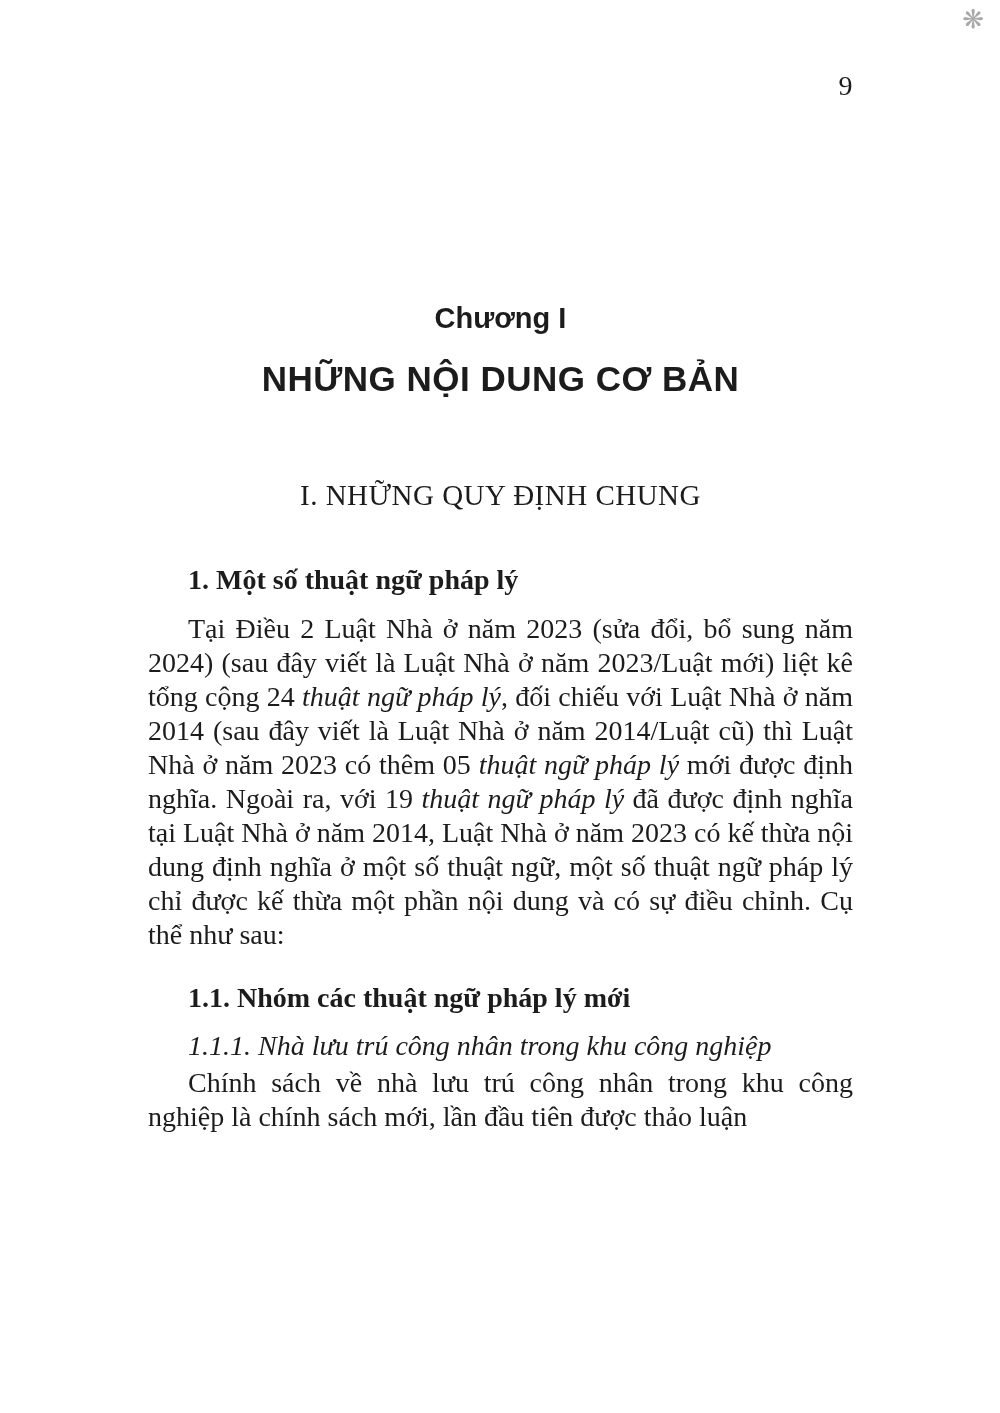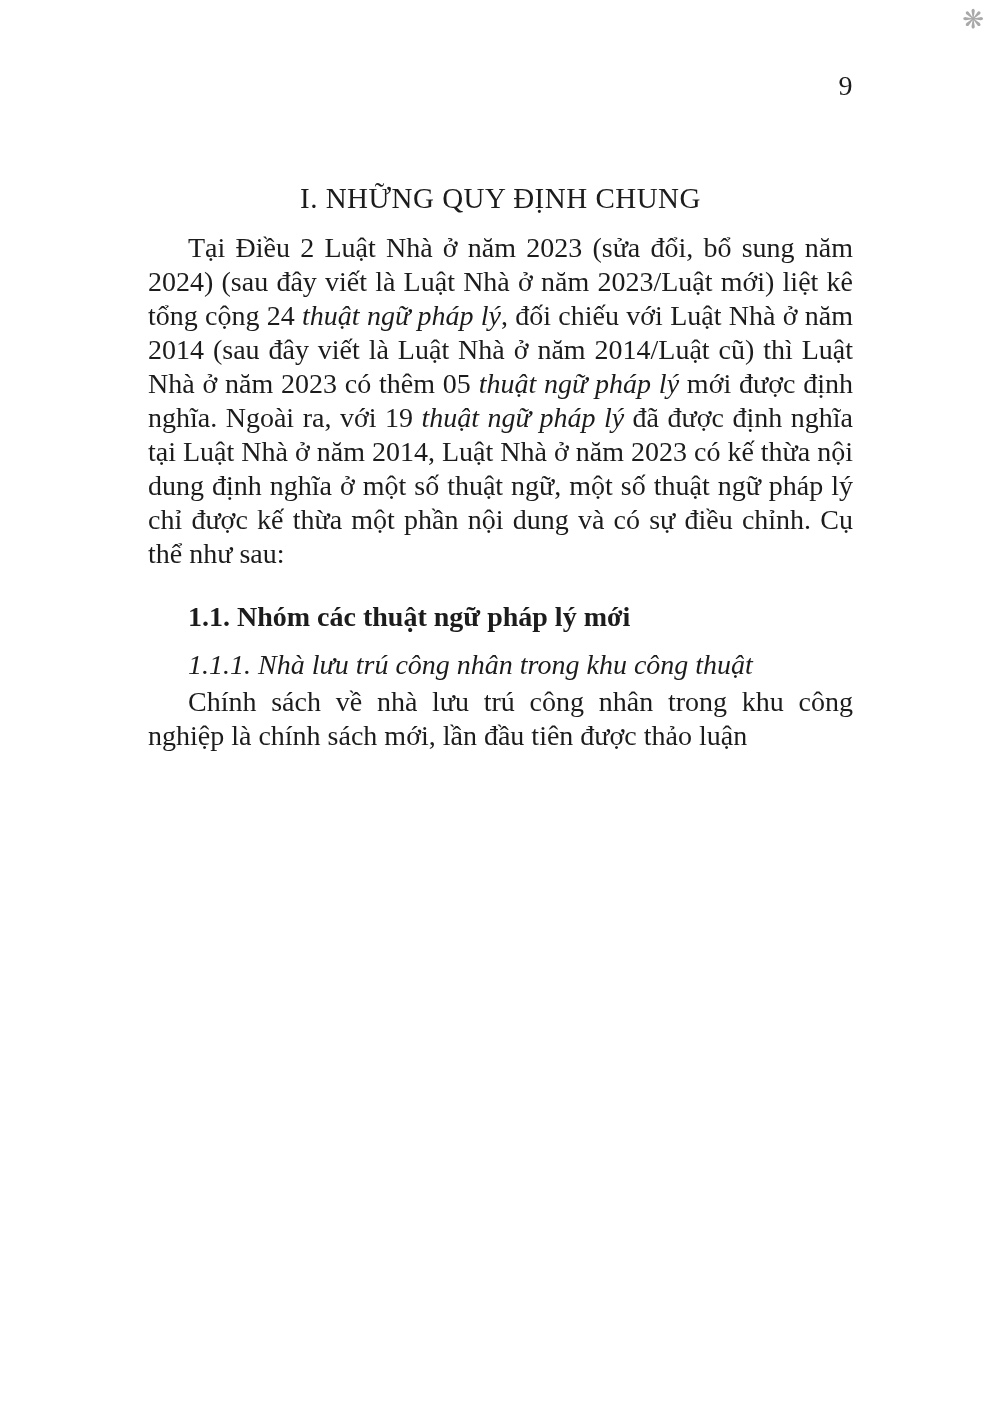--- a/index.html
+++ b/index.html
@@ -86,27 +86,30 @@
 <body>
 
 <div class="page">
 
   <span class="corner-icon">❋</span>
 
   <div class="content">
 
     <div class="page-number">9</div>
 
+    <div class="chapter-label">Chương I</div>
 
+    <div class="chapter-title">NHỮNG NỘI DUNG CƠ BẢN</div>
 
     <div class="section-heading">I. NHỮNG QUY ĐỊNH CHUNG</div>
 
+    <div class="sub-heading-1">1. Một số thuật ngữ pháp lý</div>
 
     <div class="body-para"><span>Tại Điều 2 Luật Nhà ở năm 2023 (sửa đổi, bổ sung năm 2024) (sau đây viết là Luật Nhà ở năm 2023/Luật mới) liệt kê tổng cộng 24 </span><i>thuật ngữ pháp lý</i><span>, đối chiếu với Luật Nhà ở năm 2014 (sau đây viết là Luật Nhà ở năm 2014/Luật cũ) thì Luật Nhà ở năm 2023 có thêm 05 </span><i>thuật ngữ pháp lý</i><span> mới được định nghĩa. Ngoài ra, với 19 </span><i>thuật ngữ pháp lý</i><span> đã được định nghĩa tại Luật Nhà ở năm 2014, Luật Nhà ở năm 2023 có kế thừa nội dung định nghĩa ở một số thuật ngữ, một số thuật ngữ pháp lý chỉ được kế thừa một phần nội dung và có sự điều chỉnh. Cụ thể như sau:</span></div>
 
     <div class="sub-heading-11">1.1. Nhóm các thuật ngữ pháp lý mới</div>
 
-    <div class="sub-heading-111">1.1.1. Nhà lưu trú công nhân trong khu công thuật</div>
+    <div class="sub-heading-111">1.1.1. Nhà lưu trú công nhân trong khu công nghiệp</div>
 
     <div class="body-para tight">Chính sách về nhà lưu trú công nhân trong khu công nghiệp là chính sách mới, lần đầu tiên được thảo luận</div>
 
   </div>
 </div>
 
 </body></html>

